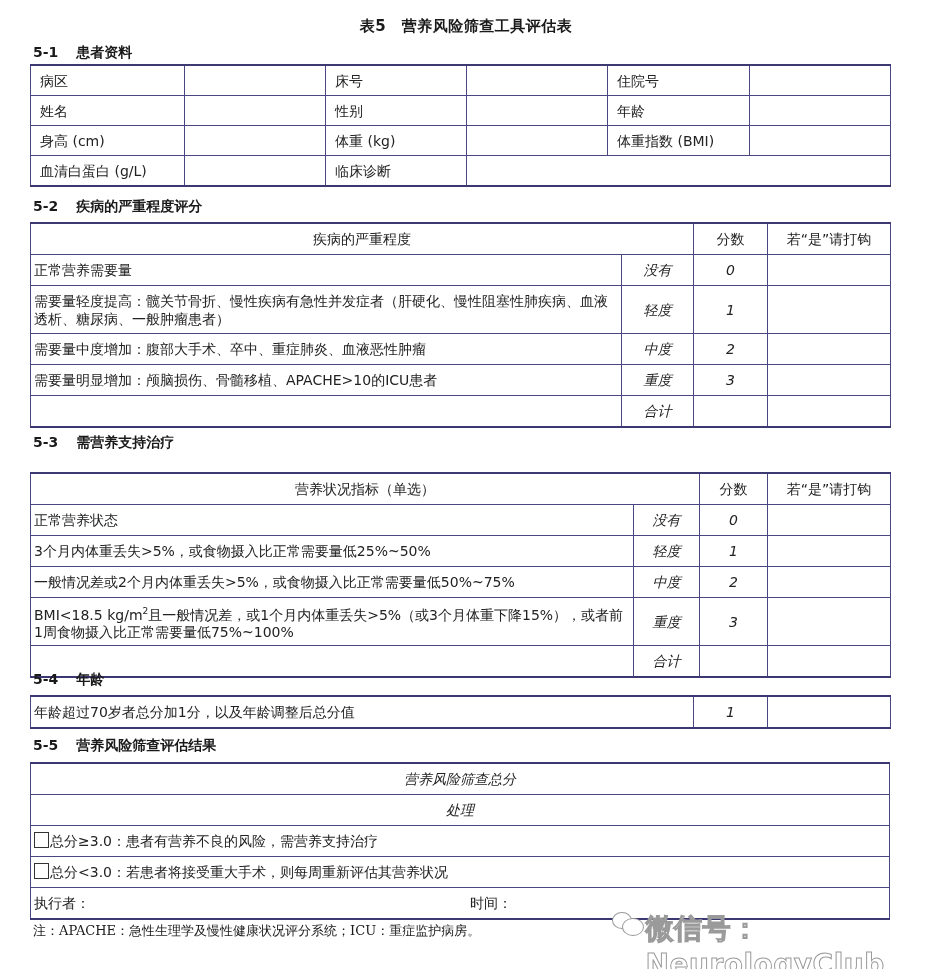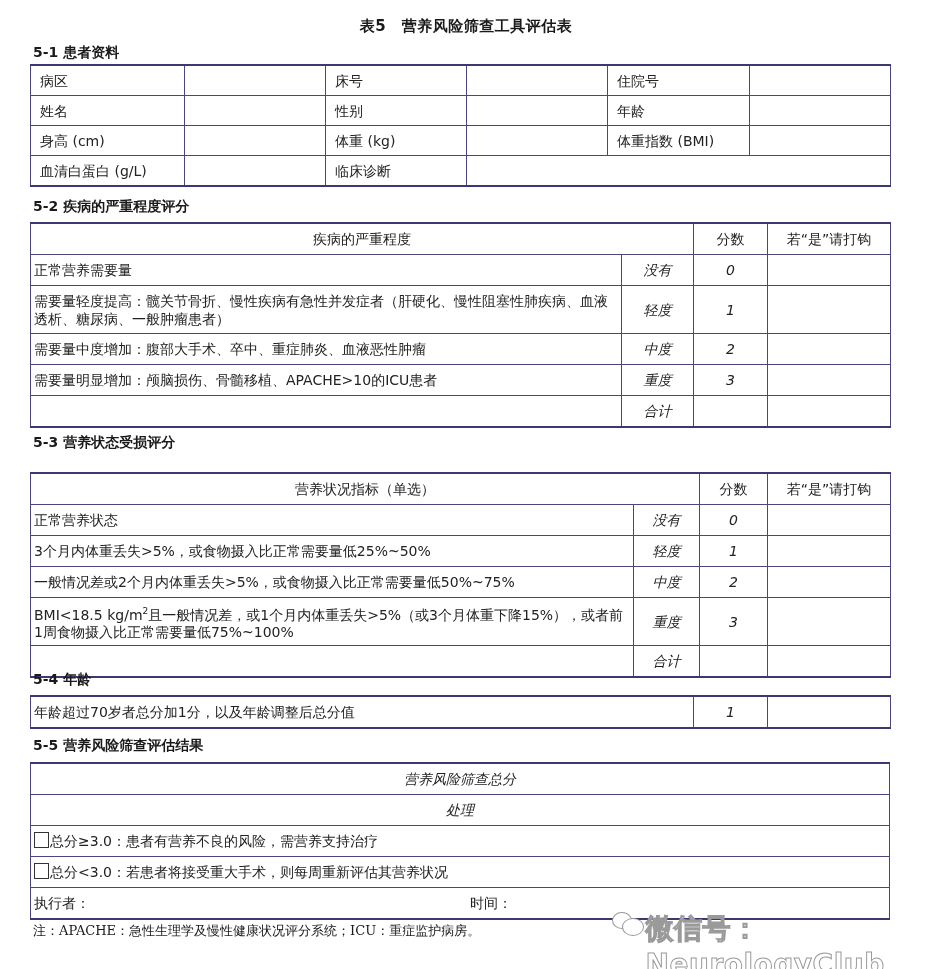--- a/index.html
+++ b/index.html
@@ -25,21 +25,21 @@
       font-weight: bold;
       letter-spacing: 0.5px;
     }
     .section-title {
       position: absolute;
       left: 33px;
       font-size: 14px;
       font-weight: bold;
     }
     .section-title .num {
-      margin-right: 5px;
+      margin-right: 18px;
     }
     table {
       position: absolute;
       left: 30px;
       width: 860px;
       border-collapse: collapse;
       table-layout: fixed;
       font-size: 14px;
     }
     table.t-thick {
@@ -198,21 +198,21 @@
   <tr>
     <td></td>
     <td class="center">合计</td>
     <td></td>
     <td></td>
   </tr>
 </tbody>
   </table>
 
 <div class="section-title" style="top:434px;">
-  <span class="num">5-3</span><span>营养状态受损评分</span>
+  <span class="num">5-3</span><span>需营养支持治疗</span>
 </div>
 <table class="t-thick" style="top:472px;padding-left:32px;">
   <colgroup>
     <col style="width:603px">
       <col style="width:66px">
       <col style="width:68px">
       <col style="width:123px">
   </colgroup>
   <tbody>
       <tr>

